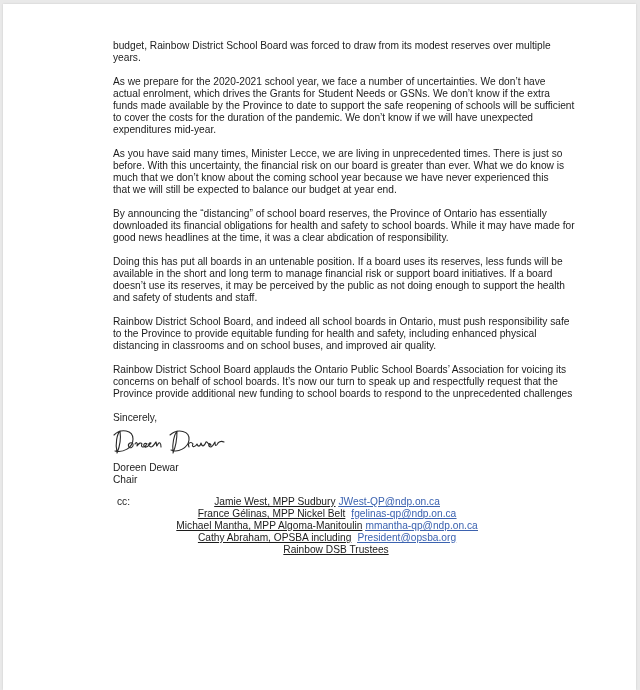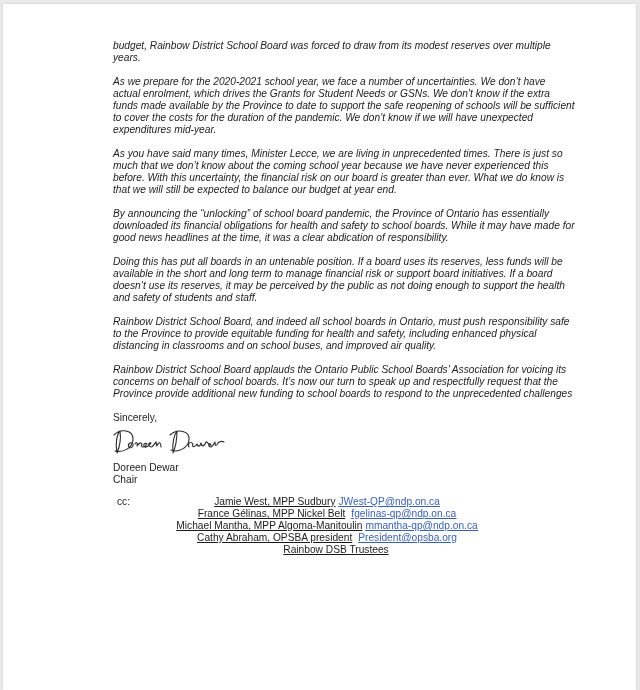--- a/index.html
+++ b/index.html
@@ -11,21 +11,21 @@
   .sheet {
     position: absolute; left: 3px; top: 4px; width: 633px; height: 686px;
     background: #ffffff;
     box-shadow: 0 0 2px rgba(0,0,0,0.12);
   }
   .content {
     position: absolute; left: 110px; top: 36px; width: 385px;
     font-size: 10.2px; line-height: 12px; color: #1c1c1c;
   }
   p { margin: 0 0 12px 0; }
-  .line { display: block; white-space: nowrap; font-style: italic; }
+  .line { display: block; white-space: nowrap; }
   .closing { margin-top: 12px; }
   .signature { height: 30px; margin: 2px 0 6px -2px; }
   .signature svg { display: block; }
   .cc-block { position: relative; margin-top: 10px; text-decoration: underline; }
   .cc-label { position: absolute; left: 4px; top: 0; }
   .cc-list { margin-left: 43px; }
   .cc-item { white-space: nowrap; text-align: center; }
   .email { color: #3b62b0; text-decoration: underline; margin-left: 3px; }
 </style>
 </head>
@@ -42,27 +42,27 @@
     <p>
       <span class="line">As we prepare for the 2020-2021 school year, we face a number of uncertainties. We don’t have</span>
       <span class="line">actual enrolment, which drives the Grants for Student Needs or GSNs. We don’t know if the extra</span>
       <span class="line">funds made available by the Province to date to support the safe reopening of schools will be sufficient</span>
       <span class="line">to cover the costs for the duration of the pandemic.  We don’t know if we will have unexpected</span>
       <span class="line">expenditures mid-year.</span>
     </p>
 
     <p>
       <span class="line">As you have said many times, Minister Lecce, we are living in unprecedented times. There is just so</span>
+      <span class="line">before. With this uncertainty, the financial risk on our board is greater than ever.  What we do know is</span>
       <span class="line">much that we don’t know about the coming school year because we have never experienced this</span>
-      <span class="line">before. With this uncertainty, the financial risk on our board is greater than ever.  What we do know is</span>
       <span class="line">that we will still be expected to balance our budget at year end.</span>
     </p>
 
     <p>
-      <span class="line">By announcing the “unlocking” of school board pandemic, the Province of Ontario has essentially</span>
+      <span class="line">By announcing the “distancing” of school board reserves, the Province of Ontario has essentially</span>
       <span class="line">downloaded its financial obligations for health and safety to school boards. While it may have made for</span>
       <span class="line">good news headlines at the time, it was a clear abdication of responsibility.</span>
     </p>
 
     <p>
       <span class="line">Doing this has put all boards in an untenable position. If a board uses its reserves, less funds will be</span>
       <span class="line">available in the short and long term to manage financial risk or support board initiatives. If a board</span>
       <span class="line">doesn’t use its reserves, it may be perceived by the public as not doing enough to support the health</span>
       <span class="line">and safety of students and staff.</span>
     </p>
@@ -105,21 +105,21 @@
         <div class="cc-item">
           <span>Jamie West, MPP Sudbury</span><a class="email">JWest-QP@ndp.on.ca</a>
         </div>
         <div class="cc-item">
           <span>France Gélinas, MPP Nickel Belt</span><a class="email" style="margin-left:6px">fgelinas-qp@ndp.on.ca</a>
         </div>
         <div class="cc-item">
           <span>Michael Mantha, MPP Algoma-Manitoulin</span><a class="email" style="">mmantha-qp@ndp.on.ca</a>
         </div>
         <div class="cc-item">
-          <span>Cathy Abraham, OPSBA president</span><a class="email" style="margin-left:6px">President@opsba.org</a>
+          <span>Cathy Abraham, OPSBA including</span><a class="email" style="margin-left:6px">President@opsba.org</a>
         </div>
         <div class="cc-item" style="margin-left:18px">
           <span>Rainbow DSB Trustees</span>
         </div>
       </div>
     </div>
 
   </div>
 </div>
 

